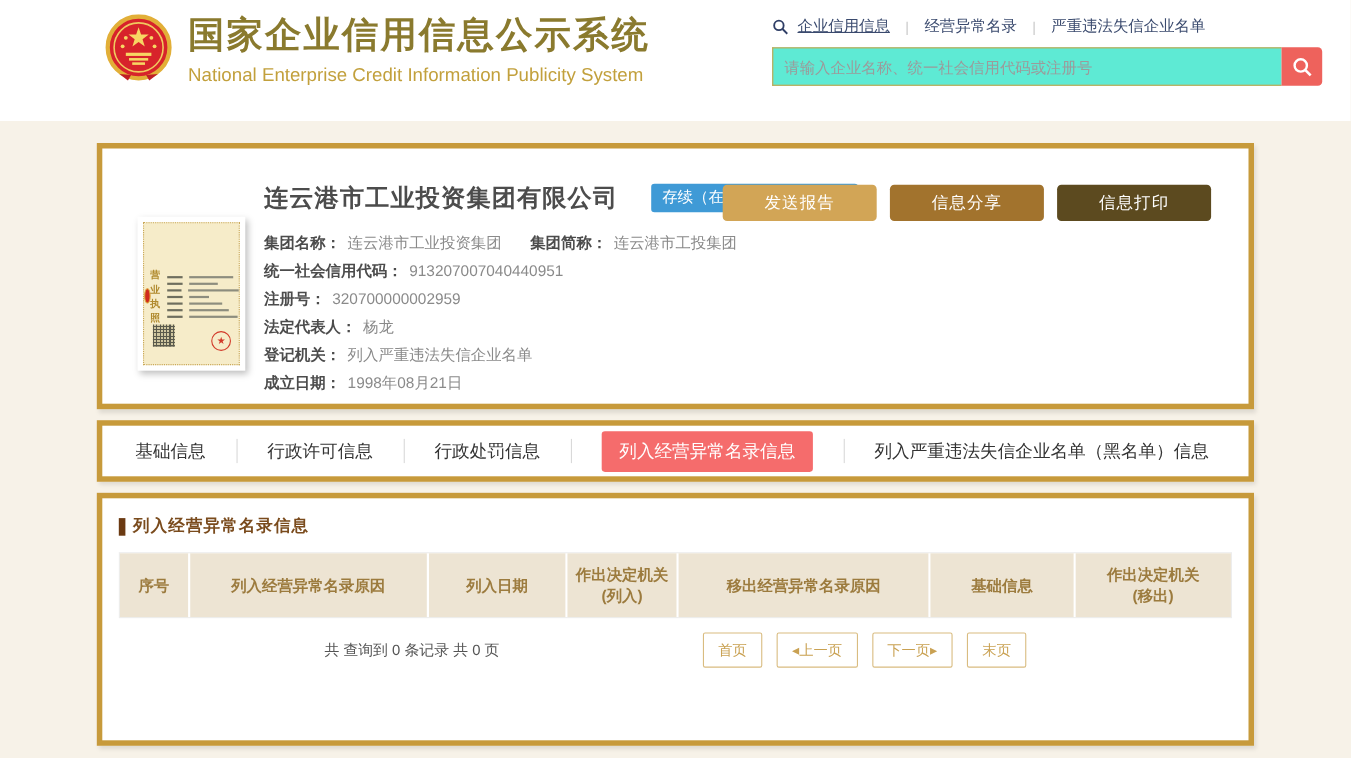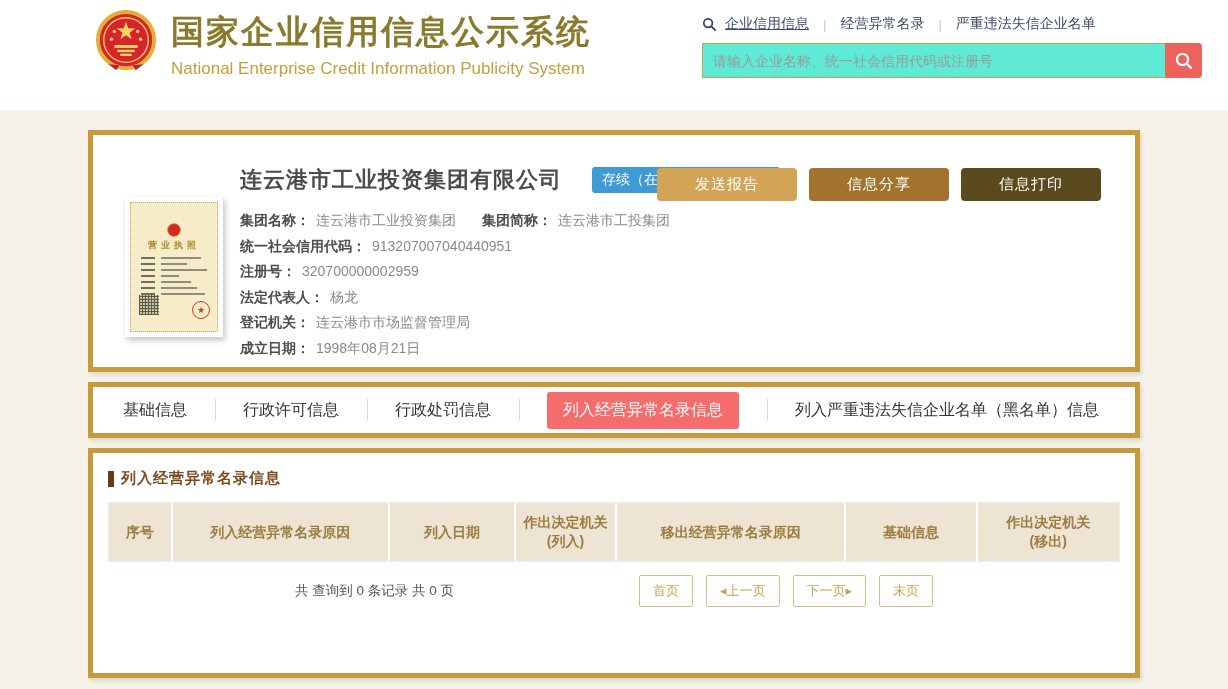--- a/index.html
+++ b/index.html
@@ -1,21 +1,21 @@
 <!DOCTYPE html>
 <html><head>
 <meta charset="utf-8">
 <style>
   * { margin:0; padding:0; box-sizing:border-box; }
   html,body { width:1228px; height:689px; overflow:hidden; background:#f7f2e8;
     font-family:"Liberation Sans","DejaVu Sans",sans-serif; }
 
   
   .site-header { height:110px; background:#fff; position:relative; }
-  .brand { position:absolute; left:95px; top:10px; display:flex; align-items:flex-start; }
+  .brand { position:absolute; left:95px; top:10px; display:flex; align-items:flex-end; }
   .emblem { width:62px; height:66px; margin-right:14px; }
   .brand-text .cn { font-size:33px; font-weight:bold; color:#8a7a2e; letter-spacing:2px; }
   .brand-text .en { font-size:17px; color:#c2a03c; margin-top:4px; }
 
   .header-right { position:absolute; right:26px; top:13px; width:500px; }
   .quick-nav { display:flex; align-items:center; font-size:14px; color:#3a4a6e; height:22px; }
   .quick-nav .mag { width:15px; height:15px; margin-right:8px; }
   .quick-nav a { color:#3a4a6e; text-decoration:none; cursor:pointer; }
   .quick-nav a.active { text-decoration:underline; }
   .quick-nav .sep { color:#c9c9c9; margin:0 14px; font-size:13px; }
@@ -28,21 +28,21 @@
 
   
   .content { padding:20px 88px 0 88px; }
   .panel { background:#fff; border:5px solid #c79a3b; box-shadow:2px 3px 4px rgba(0,0,0,.10); }
 
   
   .company-panel { height:242px; position:relative; }
   .license { position:absolute; left:32px; top:62px; width:98px; height:140px; background:#fff;
      box-shadow:2px 3px 6px rgba(0,0,0,.25); padding:5px; }
   .license-inner { width:100%; height:100%; background:#f6ecc9; border:1px dotted #c9a85a;
-     position:relative; display:flex; flex-direction:column; align-items:center; padding-top:20px; }
+     position:relative; display:flex; flex-direction:row; align-items:center; padding-top:4px; }
   .license-emblem { width:14px; height:14px; border-radius:50%; background:#cf2a1d;
      border:1px solid #e0a93c; }
   .license-title { font-size:9px; color:#b08a2e; font-weight:bold; letter-spacing:4px; margin-top:2px; }
   .license-lines { width:76%; margin-top:5px; }
   .license-lines .lrow { display:flex; margin-bottom:4px; }
   .license-lines .lrow i { display:block; height:2px; background:#8d8d7e; }
   .license-lines .lrow i.k { width:14px; margin-right:6px; background:#6e6e5e; }
   .license-qr { position:absolute; left:8px; bottom:16px; width:20px; height:20px;
      background:repeating-linear-gradient(0deg,#5a5a4c 0 1px,transparent 1px 3px),
        repeating-linear-gradient(90deg,#5a5a4c 0 1px,#cfc6a0 1px 3px); }
@@ -201,21 +201,21 @@
         <div>
           <span class="lbl">统一社会信用代码：</span><span class="val">913207007040440951</span>
         </div>
         <div>
           <span class="lbl">注册号：</span><span class="val">320700000002959</span>
         </div>
         <div>
           <span class="lbl">法定代表人：</span><span class="val">杨龙</span>
         </div>
         <div>
-          <span class="lbl">登记机关：</span><span class="val">连云港市市场监督管理局</span>
+          <span class="lbl">登记机关：</span><span class="val">列入严重违法失信企业名单</span>
         </div>
         <div>
           <span class="lbl">成立日期：</span><span class="val">1998年08月21日</span>
         </div>
       </div>
     </div>
 
     <div class="action-col">
       <button class="action-btn btn-report">发送报告</button>
       <button class="action-btn btn-share">信息分享</button>

